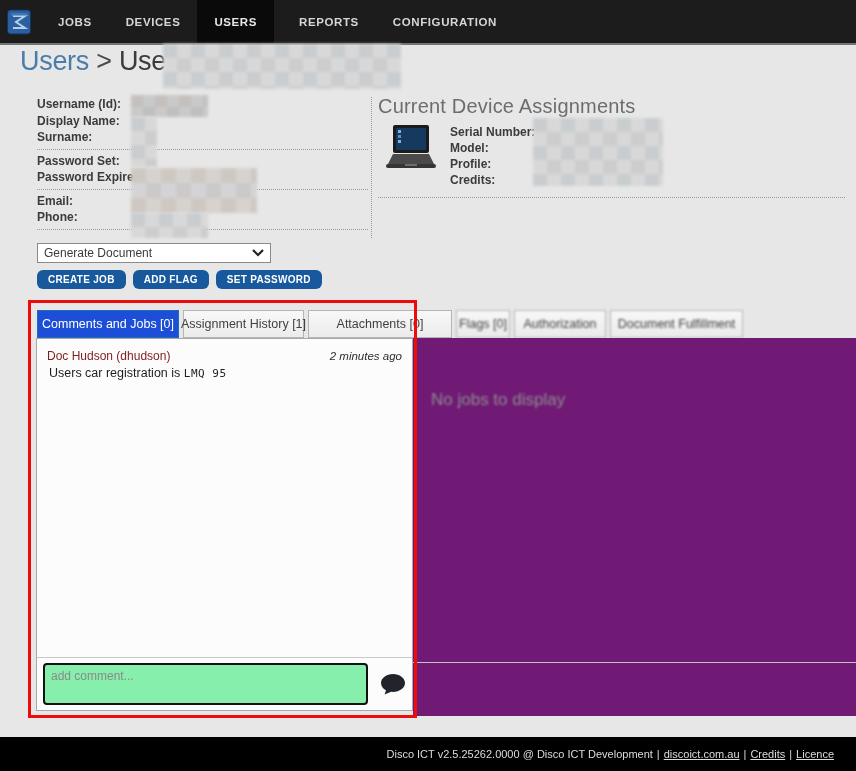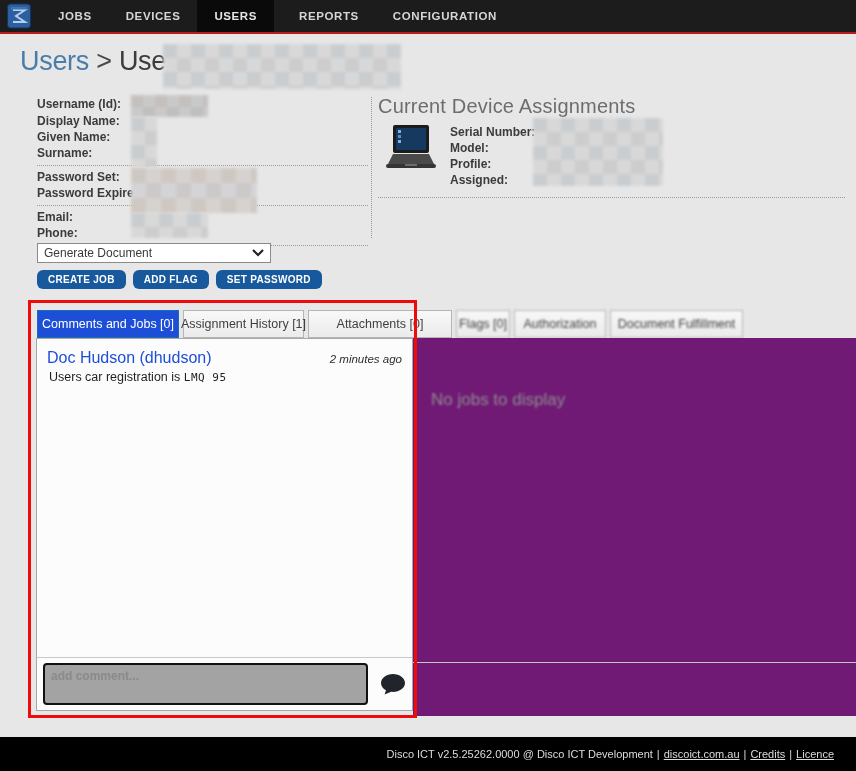--- a/index.html
+++ b/index.html
@@ -4,22 +4,22 @@
 <style>
   html,body{margin:0;padding:0;}
   body{
     width:856px;height:771px;position:relative;overflow:hidden;
     background:#e7e7e7;
     font-family:"Liberation Sans", sans-serif;
     -webkit-font-smoothing:antialiased;
   }
   
   .navbar{
-    position:absolute;top:0;left:0;right:0;height:34px;
-    background:#1c1c1c;border-bottom:2px solid #b91c1c;box-sizing:border-box;
+    position:absolute;top:0;left:0;right:0;height:45px;
+    background:#1c1c1c;border-bottom:2px solid #737373;box-sizing:border-box;
     display:flex;align-items:stretch;
   }
   .nav-logo{display:flex;align-items:center;padding:0 10px 0 7px;}
   .nav-item{
     color:#d9d5d5;font-size:11.5px;font-weight:bold;letter-spacing:0.6px;
     padding:0 17px;display:flex;align-items:center;cursor:pointer;
     filter:blur(0.5px);
   }
   .nav-item.active{background:#0a0a0a;color:#e8e6e6;}
   
@@ -82,32 +82,32 @@
   .tab.active{background:#1d4ed8;border-color:#1d6db5;color:#fff;}
   .tab.blurred{filter:blur(0.8px);}
   .t1{width:142px;}.t2{width:121px;}.t3{width:144px;}.t4{width:54px;}.t5{width:92px;}.t6{width:133px;}
   
   .comments-panel{
     position:absolute;left:36px;top:338px;width:377px;height:373px;box-sizing:border-box;
     background:#fcfcfc;border:1px solid #a8a8a8;
   }
   .comment-item{padding:10px 10px 0 10px;}
   .comment-head{display:flex;justify-content:space-between;align-items:baseline;}
-  .comment-author{font-size:16px;color:#1d4ed8;}
+  .comment-author{font-size:12px;color:#7f1d1d;}
   .comment-time{font-size:11.5px;font-style:italic;color:#2e2e2e;margin-left:48px;}
   .comment-text{margin:3px 0 0 2px;font-size:12.5px;color:#1f1f1f;}
   .comment-text .mono{font-family:"DejaVu Sans Mono",monospace;font-size:11px;letter-spacing:0.5px;}
   .comment-input-area{
     position:absolute;left:0;right:0;bottom:0;height:53px;background:#fcfcfc;
     border-top:1px solid #c9c9c9;display:flex;align-items:center;padding:0 6px;box-sizing:border-box;
   }
   .comment-input{
     width:327px;height:42px;box-sizing:border-box;border:2px solid #111;border-radius:4px;
     font-family:"Liberation Sans",sans-serif;font-size:12px;color:#333;padding:4px 6px;
-    resize:none;background:#a3a3a3;outline:none;font-weight:bold;
+    resize:none;background:#86efac;outline:none;
   }
   .comment-input::placeholder{color:#8a8a8a;}
   .send-bubble{margin-left:12px;cursor:pointer;display:flex;align-items:center;}
   .jobs-panel{
     position:absolute;left:413px;top:338px;width:483px;height:378px;background:#701a75;
   }
   .jobs-empty{padding:52px 0 0 18px;font-size:17px;color:#8d8d8d;filter:blur(0.8px);}
   .jobs-divider{position:absolute;left:0;right:0;top:324px;border-top:1px solid #c3c3c3;}
   
   .annotation{
@@ -144,21 +144,20 @@
 <div class="page-heading">
   <span class="crumb-link">Users</span>
   <span class="crumb-sep"> <span>&gt;</span> </span>
   <span class="crumb-current">User:</span>
 </div>
 <div class="mosaic" style="left:163px;top:44px;width:238px;height:45px;"></div>
 
 <div class="details">
   <div class="frow tall">Username (Id):</div>
   <div class="frow">Display Name:</div>
-  <div class="frow">Given Name:</div>
   <div class="frow">Surname:</div>
   <div class="dotsep"></div>
   <div class="frow">Password Set:</div>
   <div class="frow">Password Expires:</div>
   <div class="dotsep"></div>
   <div class="frow">Email:</div>
   <div class="frow">Phone:</div>
   <div class="dotsep"></div>
 </div>
 <div class="mosaic dark" style="left:131px;top:95px;width:77px;height:22px;"></div>
@@ -179,21 +178,21 @@
         <rect x="13" y="16" width="3" height="3" fill="#7fb2e5"></rect>
         <path d="M3 40 L8 30 H44 L49 40 Z" fill="#4a4a4a"></path>
         <rect x="1" y="40" width="50" height="4" rx="2" fill="#353535"></rect>
         <rect x="20" y="40" width="12" height="2" fill="#6e6e6e"></rect>
       </svg>
     </span>
     <div class="device-labels">
       <div class="drow">Serial Number:</div>
       <div class="drow">Model:</div>
       <div class="drow">Profile:</div>
-      <div class="drow">Assigned:</div>
+      <div class="drow">Credits:</div>
     </div>
   </div>
   <div class="device-sep"></div>
 </div>
 <div class="mosaic" style="left:533px;top:118px;width:130px;height:68px;"></div>
 
 <div class="doc-select">
   <span>Generate Document</span>
   <span class="chev">
     <svg width="12" height="8" viewBox="0 0 12 8">

